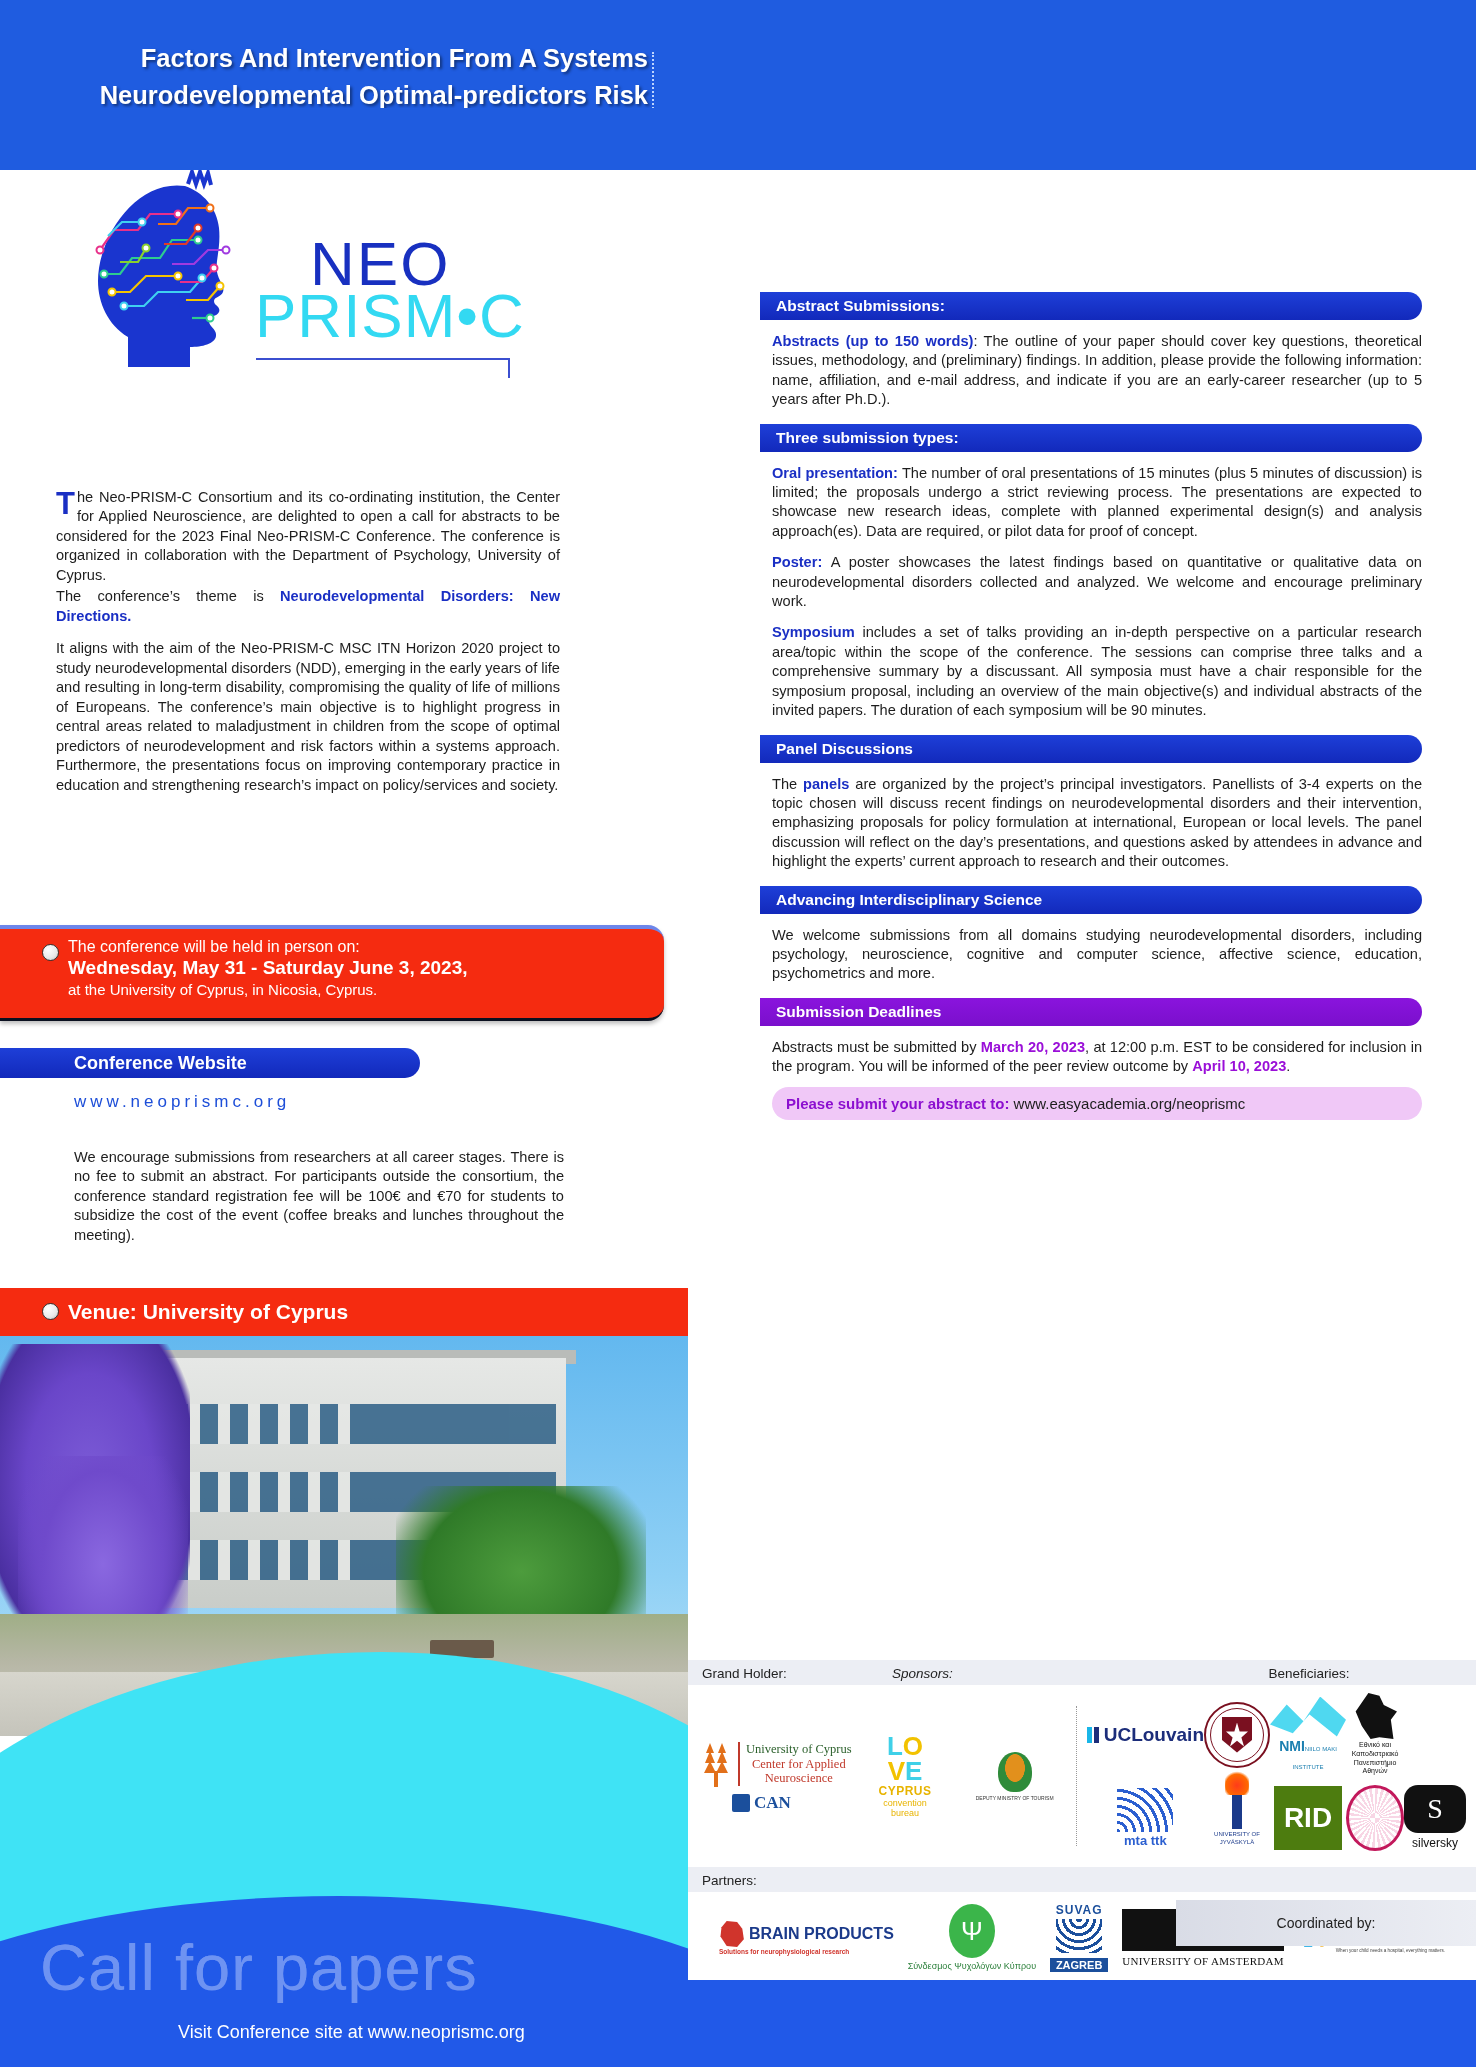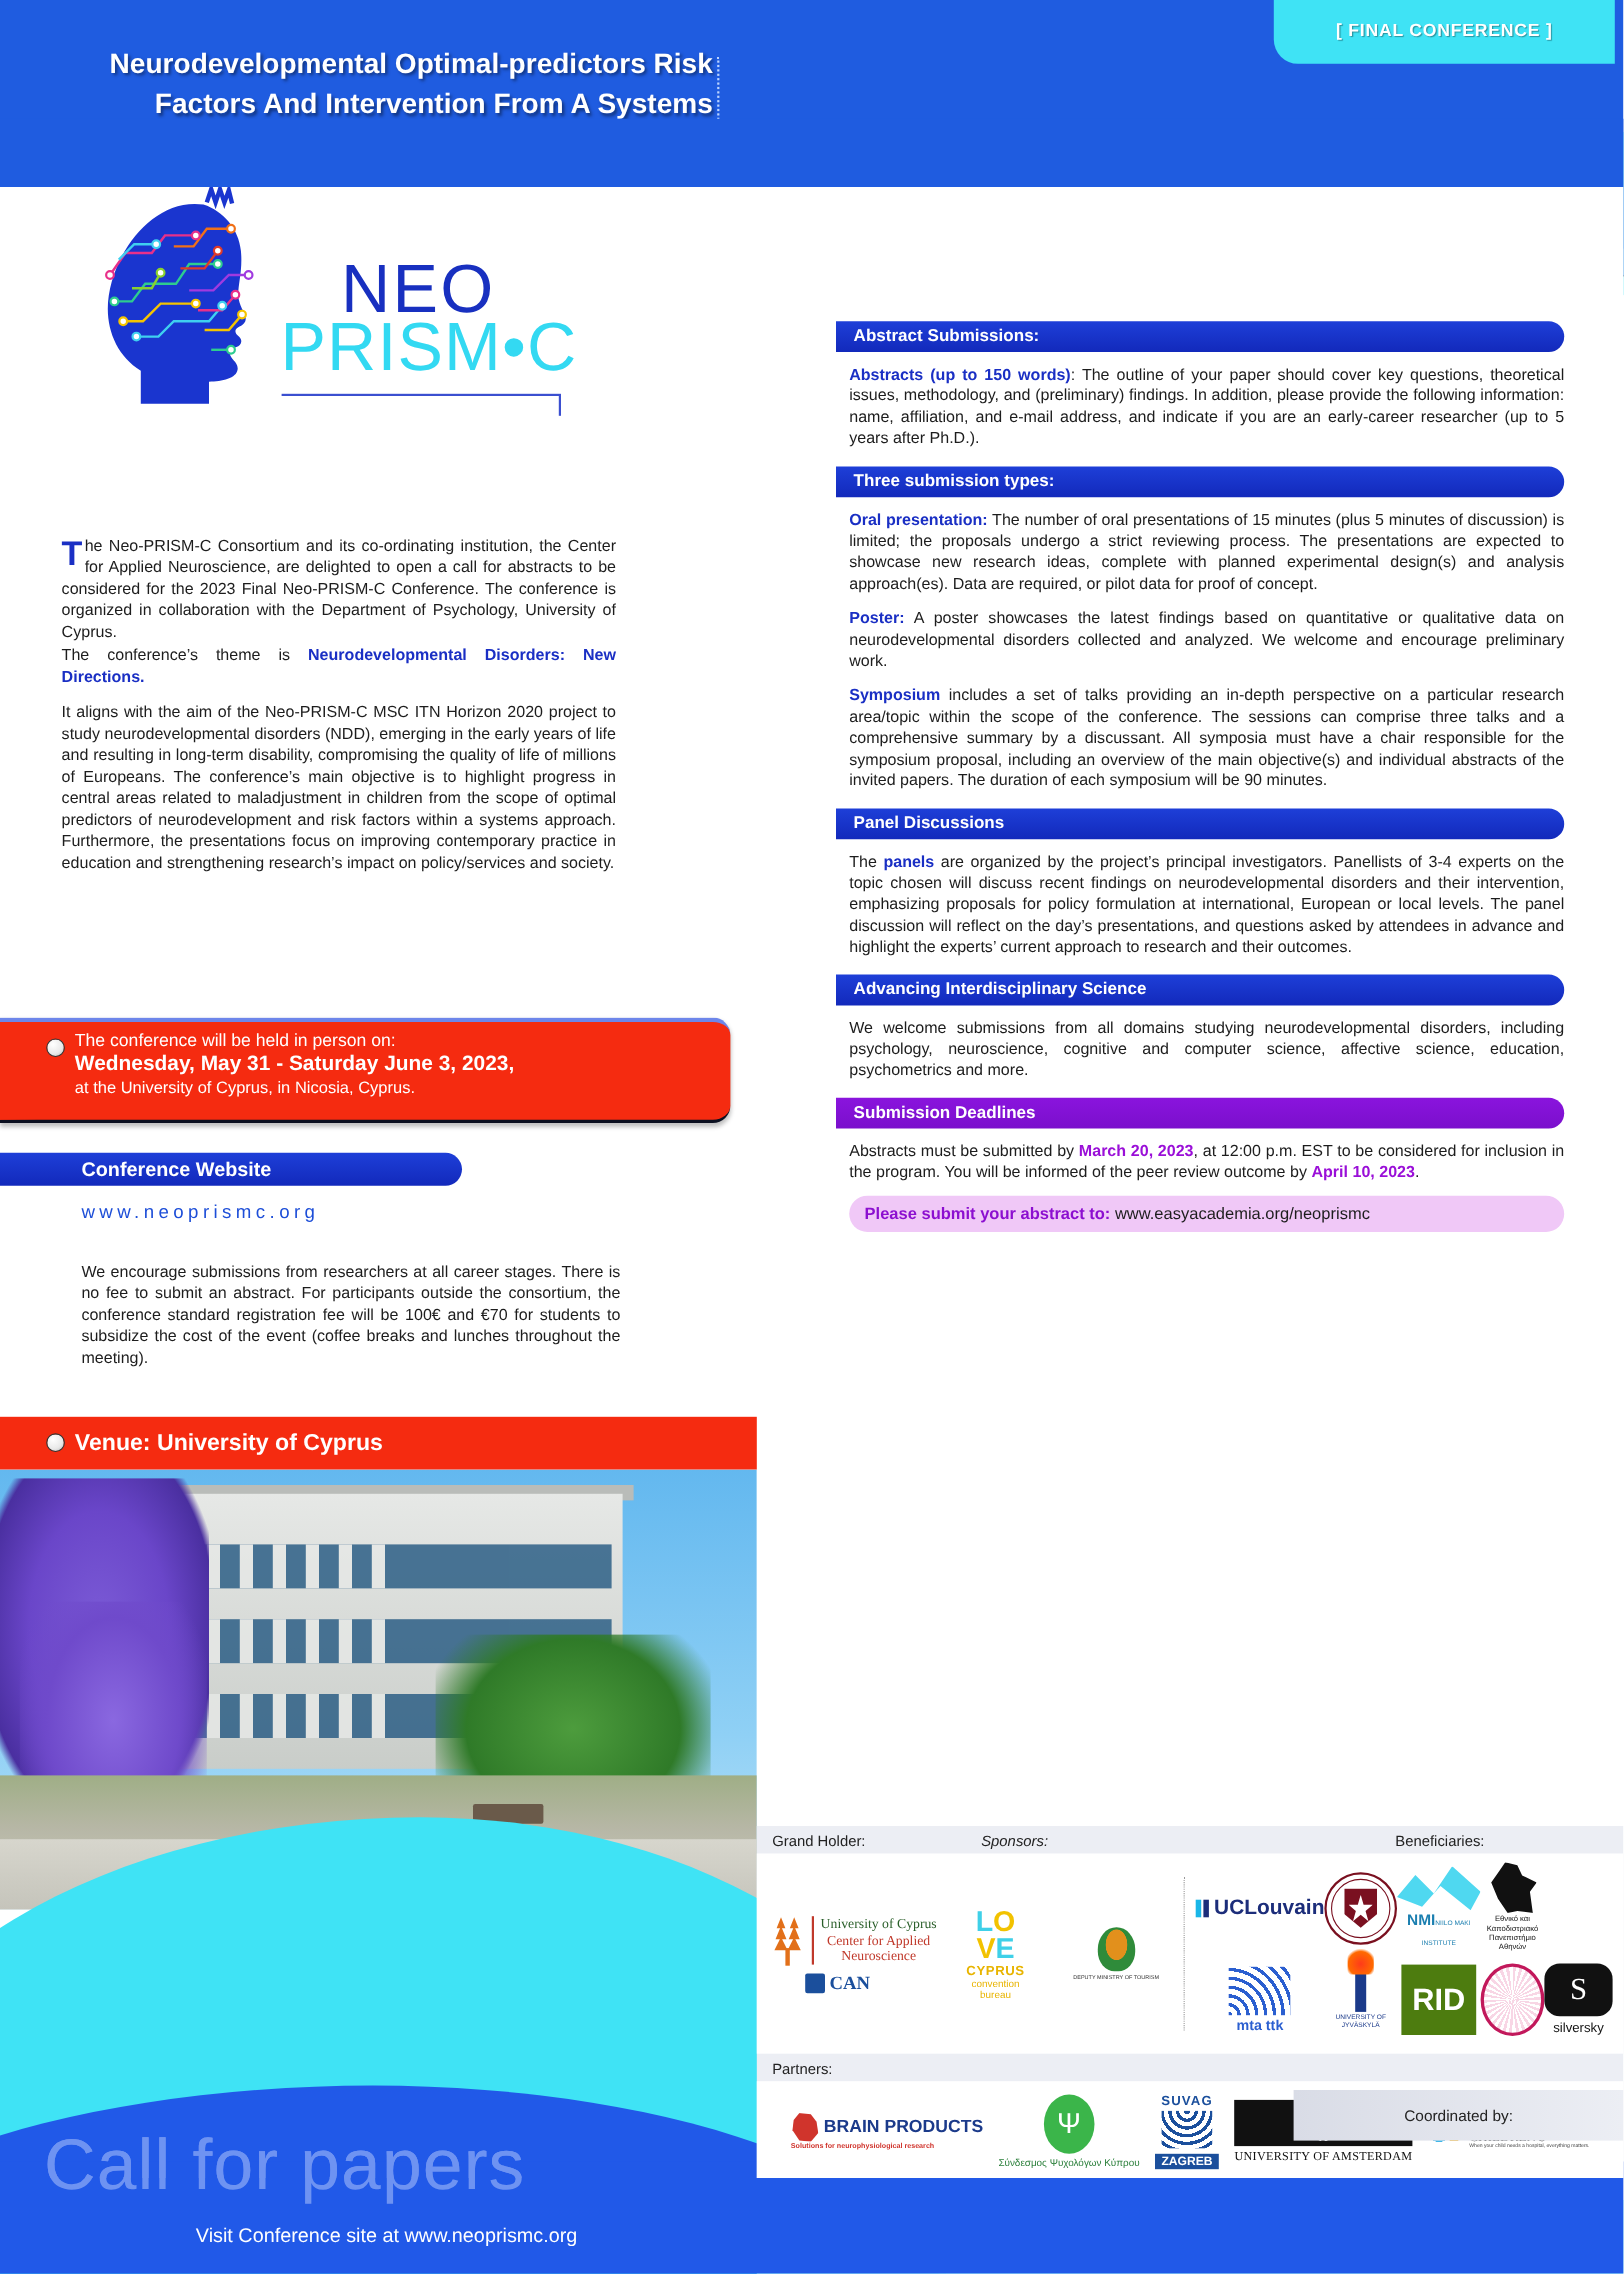--- a/index.html
+++ b/index.html
@@ -269,30 +269,27 @@
 
   .bl-cyan-foot { position:absolute; left: 0; top: 2000px; width: 1476px; height: 67px; background:#3fe3f5; }
 </style>
 </head>
 <body>
 
 <div id="poster">
 
   <div class="header">
     <div class="hdr-title">
+      <div>Factors And Intervention From A Systems</div>
       <div>Neurodevelopmental Optimal-predictors Risk</div>
-      <div>Factors And Intervention From A Systems</div>
       <div>Approach To Maladjustment in Children</div>
     </div>
     <div class="hdr-divider"></div>
     <div class="hdr-venue">
       <span>University of Cyprus, Nicosia, Cyprus</span>
-    </div>
-    <div class="hdr-badge">
-      <span>[ FINAL CONFERENCE ]</span>
     </div>
   </div>
 
   <div class="wave-cyan"></div>
   <div class="wave-blue"></div>
   <div class="wave-white"></div>
 
   <div class="logo-wrap">
     <svg width="230" height="200" viewBox="0 0 230 200">
       <path d="M125 16 c18 6 32 22 34 42 c2 20 -4 34 -2 44 c2 10 8 14 6 20 c-2 5 -9 5 -9 9 c0 5 7 5 5 11 c-2 5 -10 3 -10 9 c0 6 8 8 7 15 c-1 8 -14 11 -26 11 l0 20 l-62 0 l0 -30 c-20 -12 -30 -34 -30 -56 c0 -44 38 -102 87 -95 z" fill="#1a35cf"></path>

